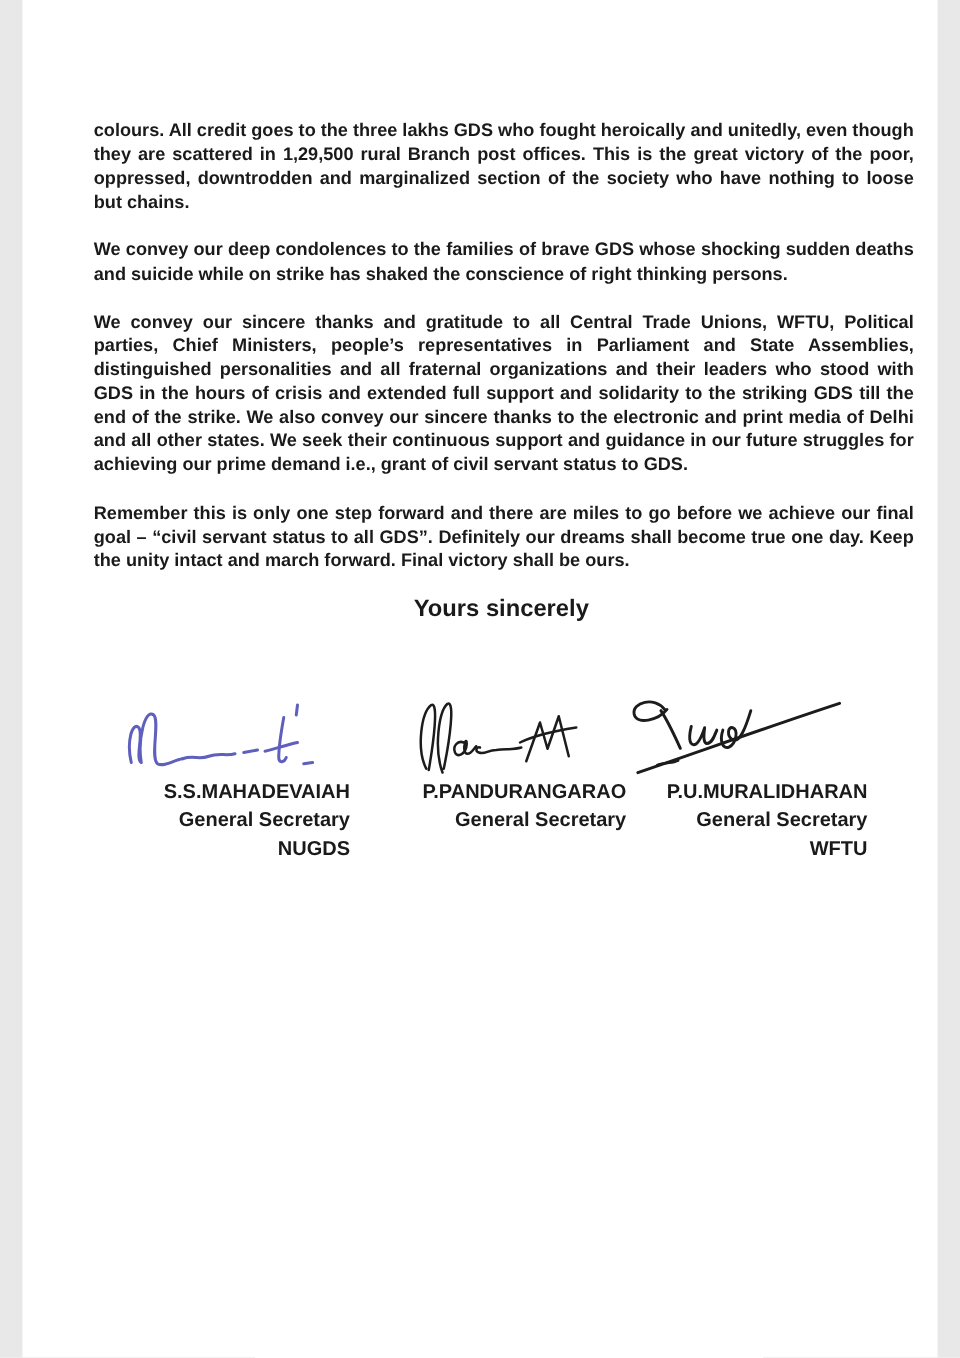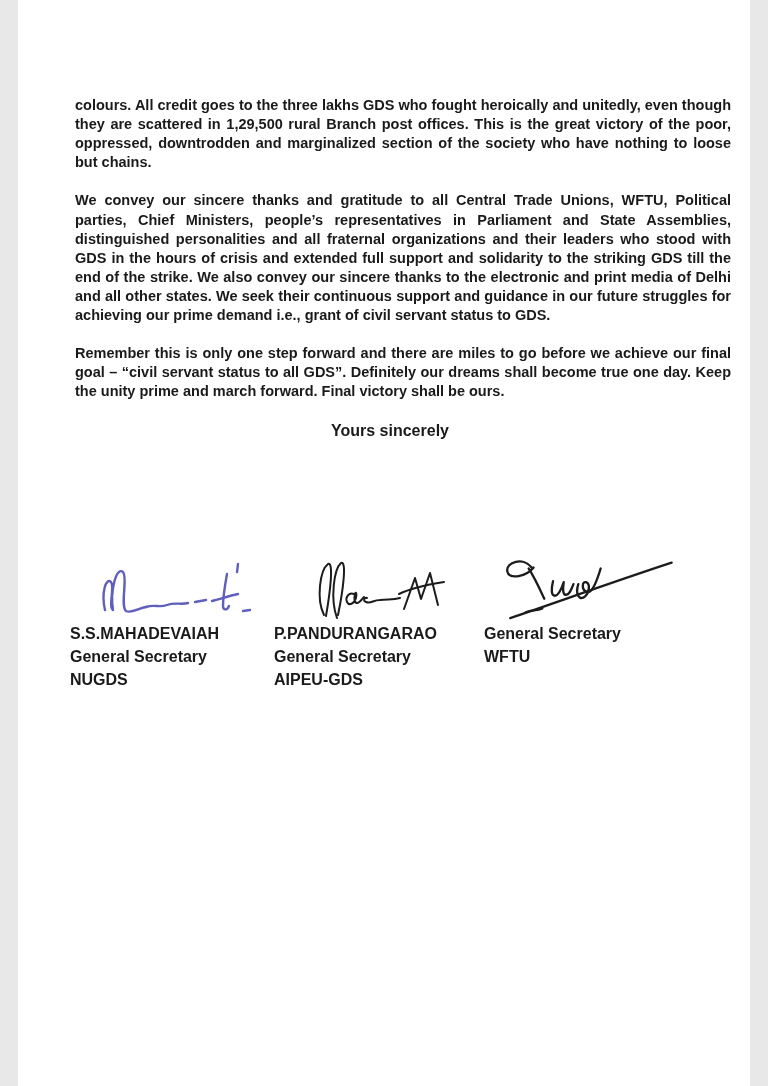--- a/index.html
+++ b/index.html
@@ -30,39 +30,39 @@
   .letter-body p {
     margin: 0 0 19.1px 0;
     text-align: justify;
   }
   .greeting {
     margin: 0;
     text-align: left;
   }
   .signoff {
     margin: 2px 0 0 256px;
-    font-size: 16px;
+    font-size: 19px;
     font-weight: 700;
     line-height: 19.1px;
   }
   .sig-row {
     position: absolute;
     top: 552px;
     left: 0;
     width: 768px;
     height: 150px;
   }
   .sig-col {
     position: absolute;
     top: 0;
     width: 210px;
-    text-align: left;
+    text-align: right;
   }
   .sig-col.c1 { left: 52px; }
-  .sig-col.c2 { left: 256px; }
+  .sig-col.c2 { left: 273px; }
   .sig-col.c3 { left: 466px; }
   .sig-canvas {
     height: 70px;
     display: flex;
     align-items: flex-end;
     justify-content: center;
   }
   .sig-name, .sig-title, .sig-org {
     font-size: 16px;
     font-weight: 700;
@@ -71,22 +71,23 @@
   }
   svg.signature { display: block; }
 </style>
 </head>
 <body>
 
 <div class="page">
 
   <div class="letter-body">
     <p>colours. All credit goes to the three lakhs GDS who fought heroically and unitedly, even though they are scattered in 1,29,500 rural Branch post offices. This is the great victory of the poor, oppressed, downtrodden and marginalized section of the society who have nothing to loose but chains.</p>
+    <p>We convey our deep condolences to the families of brave GDS whose shocking sudden deaths and suicide while on strike has shaked the conscience of right thinking persons.</p>
     <p>We convey our sincere thanks and gratitude to all Central Trade Unions, WFTU, Political parties, Chief Ministers, people’s representatives in Parliament and State Assemblies, distinguished personalities and all fraternal organizations and their leaders who stood with GDS in the hours of crisis and extended full support and solidarity to the striking GDS till the end of the strike. We also convey our sincere thanks to the electronic and print media of Delhi and all other states. We seek their continuous support and guidance in our future struggles for achieving our prime demand i.e., grant of civil servant status to GDS.</p>
-    <p>Remember this is only one step forward and there are miles to go before we achieve our final goal – “civil servant status to all GDS”. Definitely our dreams shall become true one day. Keep the unity prime and march forward. Final victory shall be ours.</p>
+    <p>Remember this is only one step forward and there are miles to go before we achieve our final goal – “civil servant status to all GDS”. Definitely our dreams shall become true one day. Keep the unity intact and march forward. Final victory shall be ours.</p>
     <div class="signoff">Yours sincerely</div>
   </div>
 
   <div class="sig-row">
 
     <div class="sig-col c1">
       <div class="sig-canvas">
         <svg class="signature" width="155" height="66" viewBox="0 0 155 62" fill="none" stroke-linecap="round" stroke-linejoin="round" stroke-width="2.4">
           <path d="M7,52 C3,35 8,19 13,24 C17,29 10,49 15,52 M15,52 C12,34 18,8 25,14 C30,19 22,48 28,53 C33,56 41,50 48,49" stroke="#5f5fbe"></path>
           <path d="M48,49 C57,46 61,50 69,47 C77,44 83,47 90,45" stroke="#5f5fbe"></path>
@@ -108,31 +109,31 @@
           <path d="M17,58 C9,42 13,13 21,7 C27,4 23,36 19,59" stroke="#1c1c1c"></path>
           <path d="M30,61 C23,42 27,12 34,6 C40,3 36,34 31,58" stroke="#1c1c1c"></path>
           <path d="M47,37 C42,35 38,40 40,45 C42,49 47,47 49,41 C50,37 49,34 48,37 C47,41 47,46 50,46 C53,46 55,42 57,40" stroke="#1c1c1c"></path>
           <path d="M60,41 C57,40 56,44 59,45 C64,47 66,43 73,43 C81,42 86,43 93,41" stroke="#1c1c1c"></path>
           <path d="M97,52 L108,21 L114,42 L123,16 L131,48" stroke="#1c1c1c"></path>
           <path d="M92,37 C104,31 118,28 137,25" stroke="#1c1c1c"></path>
         </svg>
       </div>
       <div class="sig-name">P.PANDURANGARAO</div>
       <div class="sig-title">General Secretary</div>
-      <div class="sig-org">AIPEU-GDS</div>
     </div>
 
     <div class="sig-col c3">
       <div class="sig-canvas">
         <svg class="signature" width="190" height="70" viewBox="0 0 190 72" fill="none" stroke-linecap="round" stroke-linejoin="round" stroke-width="2.4">
           <path d="M36,16 C28,5 9,10 11,20 C13,29 31,25 38,16 M33,17 C39,26 44,37 49,48" stroke="#1c1c1c"></path>
           <path d="M58,30 C56,38 56,45 60,45 C64,45 67,37 69,31 C68,38 68,44 71,44 C75,44 77,38 79,33" stroke="#1c1c1c"></path>
           <path d="M84,33 C81,42 84,49 89,47 C95,44 97,33 92,31 C88,30 87,38 92,41 C98,44 103,30 107,17" stroke="#1c1c1c"></path>
           <path d="M14,68 C64,51 122,30 180,11" stroke="#1c1c1c"></path>
           <path d="M30,62 C36,59 41,61 47,58" stroke="#1c1c1c"></path>
         </svg>
       </div>
+      <div class="sig-name">P.U.MURALIDHARAN</div>
       <div class="sig-title">General Secretary</div>
       <div class="sig-org">WFTU</div>
     </div>
 
   </div>
 </div>
 
 </body></html>

